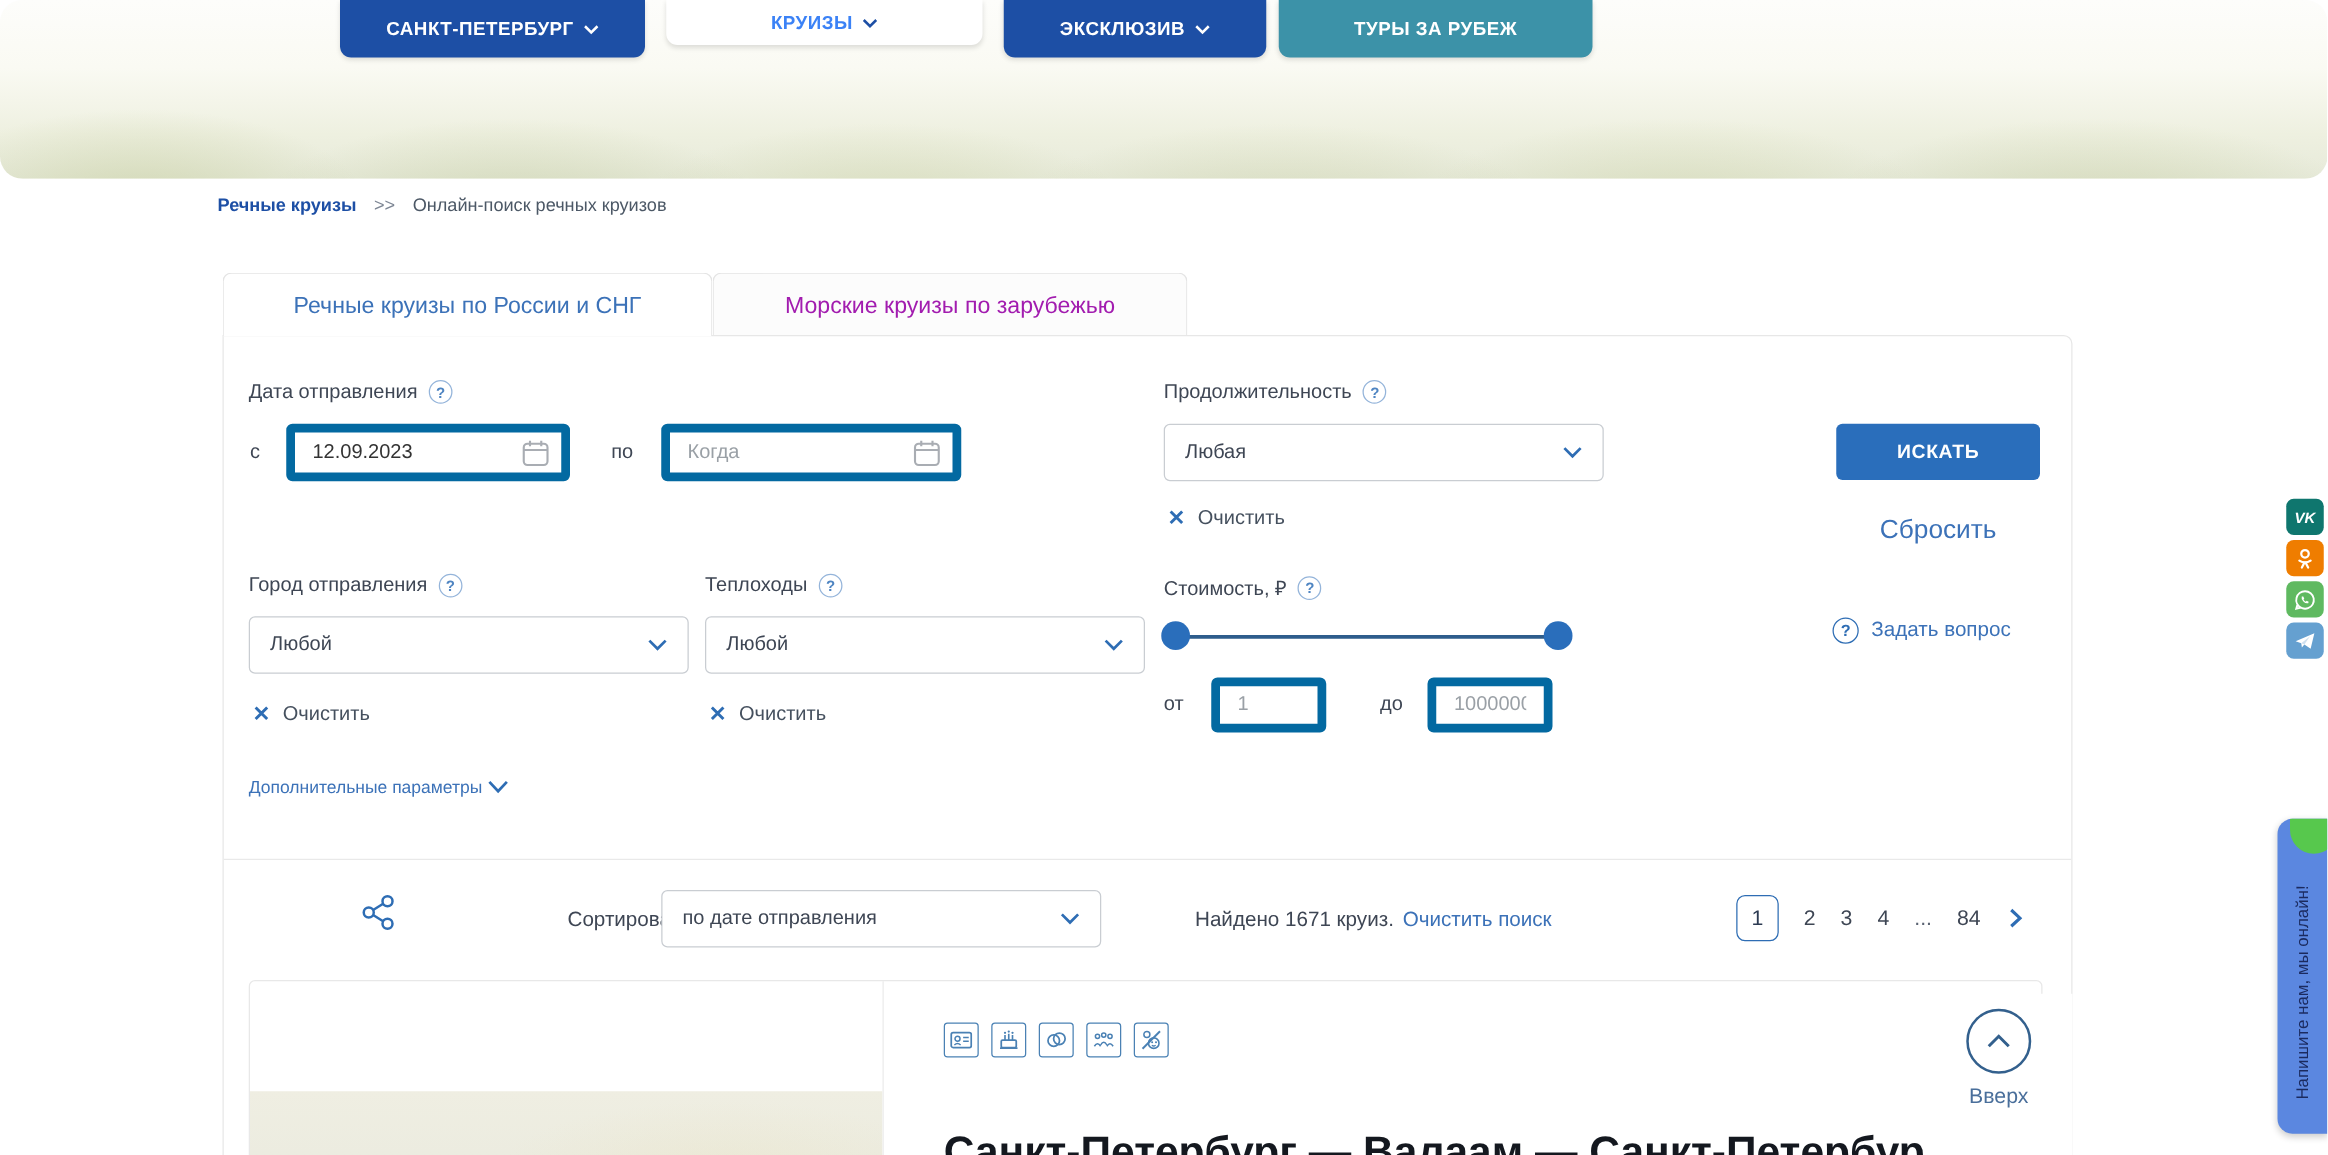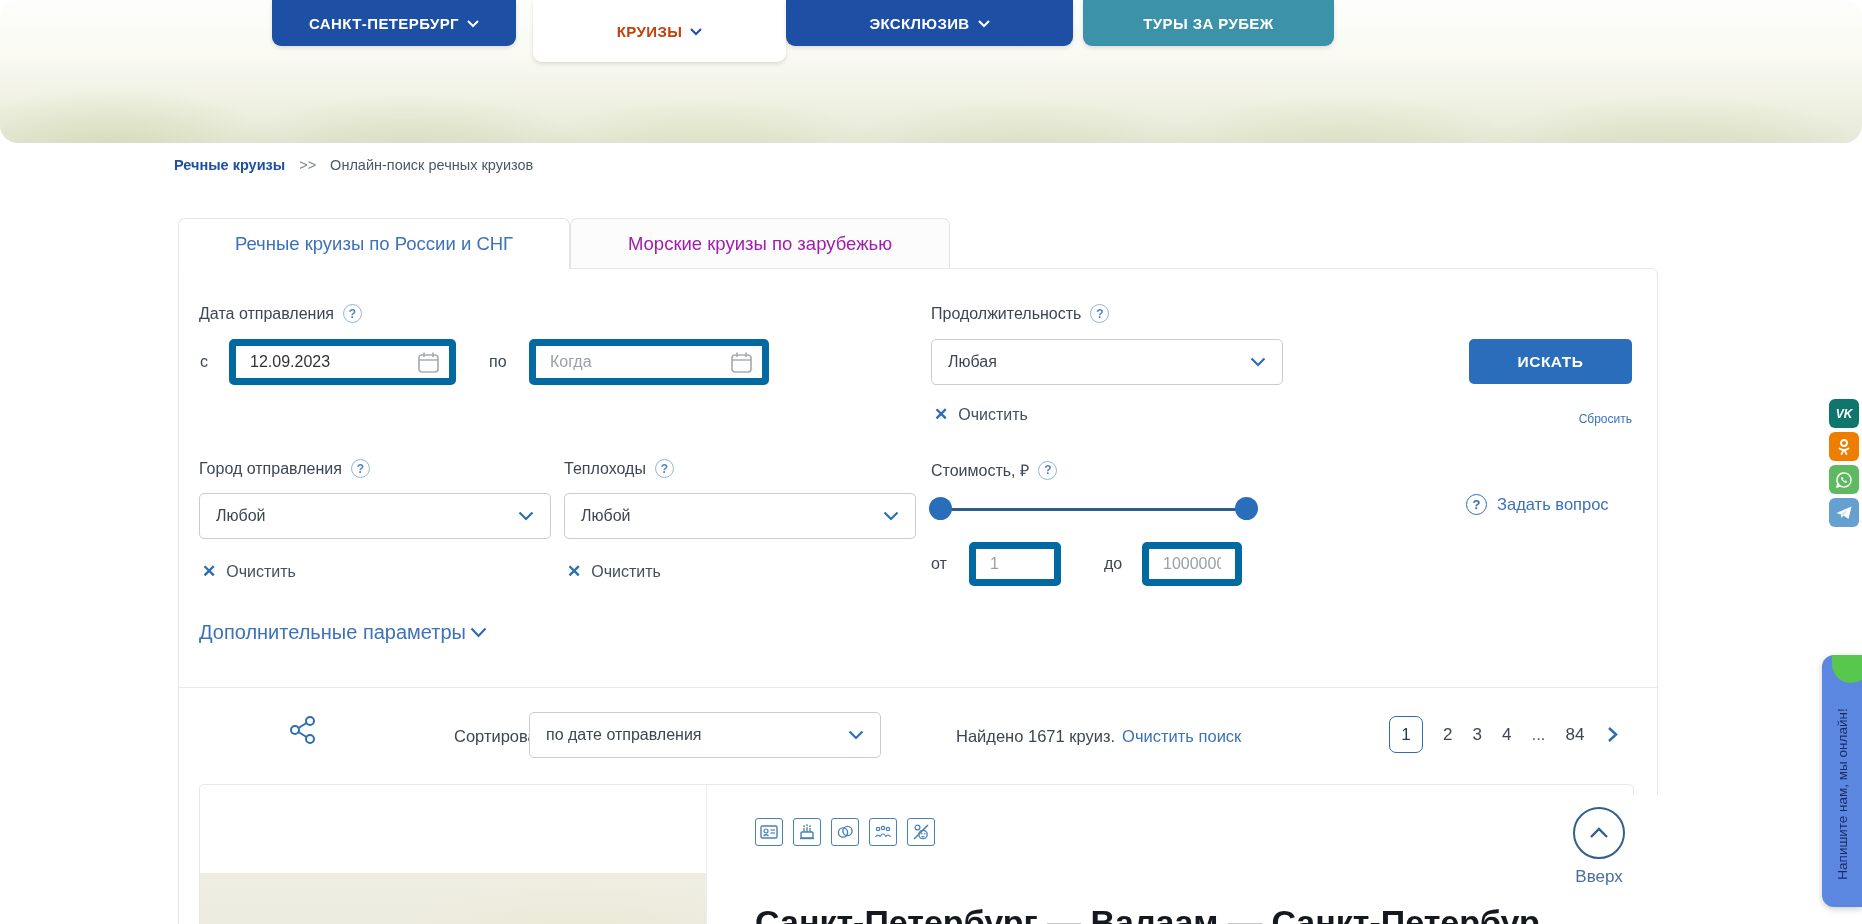--- a/index.html
+++ b/index.html
@@ -49,35 +49,35 @@
   .tbox::placeholder { color:#9aa0a6; }
   .gray-val { color:#9aa0a6; }
   .calicon { position:absolute; cursor:pointer; }
   .selbox { position:absolute; height:46px; width:352px; border:1px solid #c9cdd2; border-radius:5px; background:#fff;
     display:flex; align-items:center; justify-content:space-between; padding:0 16px; font-size:16px; color:#3e4654; cursor:pointer; }
   .clearrow { position:absolute; display:flex; gap:10px; align-items:center; font-size:16px; color:#45505e; cursor:pointer; }
   .xmark { color:#2e6db4; font-size:17px; font-weight:bold; }
   .searchbtn { position:absolute; left:1290px; top:70px; width:163px; height:45px; background:#2a6ebb; color:#fff;
     border:none; border-radius:5px; font-family:"Liberation Sans",sans-serif; font-size:15.5px; font-weight:bold;
     letter-spacing:.5px; cursor:pointer; }
-  .resetlink { position:absolute; left:1290px; top:143px; width:163px; text-align:right;
-    color:#3c72b8; font-size:12px; cursor:pointer; }
+  .resetlink { position:absolute; left:1290px; top:143px; width:163px; text-align:center;
+    color:#3c72b8; font-size:21px; cursor:pointer; }
   .asklink { position:absolute; left:1287px; top:225px; display:flex; gap:10px; align-items:center;
     color:#3c72b8; font-size:16.5px; cursor:pointer; }
   .asklink .qicon { width:21px; height:21px; border-color:#2e6db4; color:#2e6db4; font-size:13px; }
   .bluelink { color:#3c72b8; cursor:pointer; }
 
   
   .slider { position:absolute; left:752px; top:228px; width:325px; height:24px; cursor:pointer; }
   .slider .track { position:absolute; left:0; right:0; top:11px; height:2.5px; background:#2e5d8c; }
   .slider .handle { position:absolute; top:0; width:23px; height:23px; border-radius:50%; background:#2a6ebb; cursor:grab; }
   .slider .h-left { left:-2px; } .slider .h-right { right:-2px; }
 
   .extraparams { position:absolute; left:20px; top:352px; display:flex; gap:4px; align-items:center;
-    color:#3c72b8; font-size:20px; cursor:pointer; }
+    color:#3c72b8; font-size:14px; cursor:pointer; }
 
   .divider { position:absolute; left:0; top:418px; width:100%; height:1px; background:#e9e9e9; }
 
   
   .shareicon { position:absolute; left:110px; top:446px; cursor:pointer; }
   .sortlbl { position:absolute; left:275px; top:458px; font-size:16.5px; color:#3e4654; }
   .sortsel { left:350px; top:443px; }
   .foundrow { position:absolute; left:777px; top:458px; font-size:16.5px; color:#3e4654; display:flex; gap:7px; }
   .pager { position:absolute; left:1210px; top:447px; display:flex; align-items:center; gap:20px;
     font-size:17px; color:#3e4654; }
@@ -130,27 +130,27 @@
 <div id="stage">
 
   <div class="hero">
     <div class="navrow">
       <div class="navbtn" style="width:244px; background:#1d4fa5; margin-right:17px">
         <span>САНКТ-ПЕТЕРБУРГ</span>
         <svg width="12" height="8" viewBox="0 0 12 8">
             <polyline points="1,1 6,6 11,1" fill="none" stroke="#fff" stroke-width="2"></polyline>
           </svg>
       </div>
-      <div class="navbtn" style="width:253px; background:#fff; color:#c2410c; height:62px">
+      <div class="navbtn" style="width:253px; background:#fff; color:#3b82f6; margin-right:17px; height:36px">
         <span>КРУИЗЫ</span>
         <svg width="12" height="8" viewBox="0 0 12 8">
             <polyline points="1,1 6,6 11,1" fill="none" stroke="#1d4fa5" stroke-width="2"></polyline>
           </svg>
       </div>
-      <div class="navbtn" style="width:287px; background:#1d4fa5; margin-right:10px">
+      <div class="navbtn" style="width:210px; background:#1d4fa5; margin-right:10px">
         <span>ЭКСКЛЮЗИВ</span>
         <svg width="12" height="8" viewBox="0 0 12 8">
             <polyline points="1,1 6,6 11,1" fill="none" stroke="#fff" stroke-width="2"></polyline>
           </svg>
       </div>
       <div class="navbtn" style="width:251px; background:#3c92a8">
         <span>ТУРЫ ЗА РУБЕЖ</span>
       </div>
     </div>
   </div>

